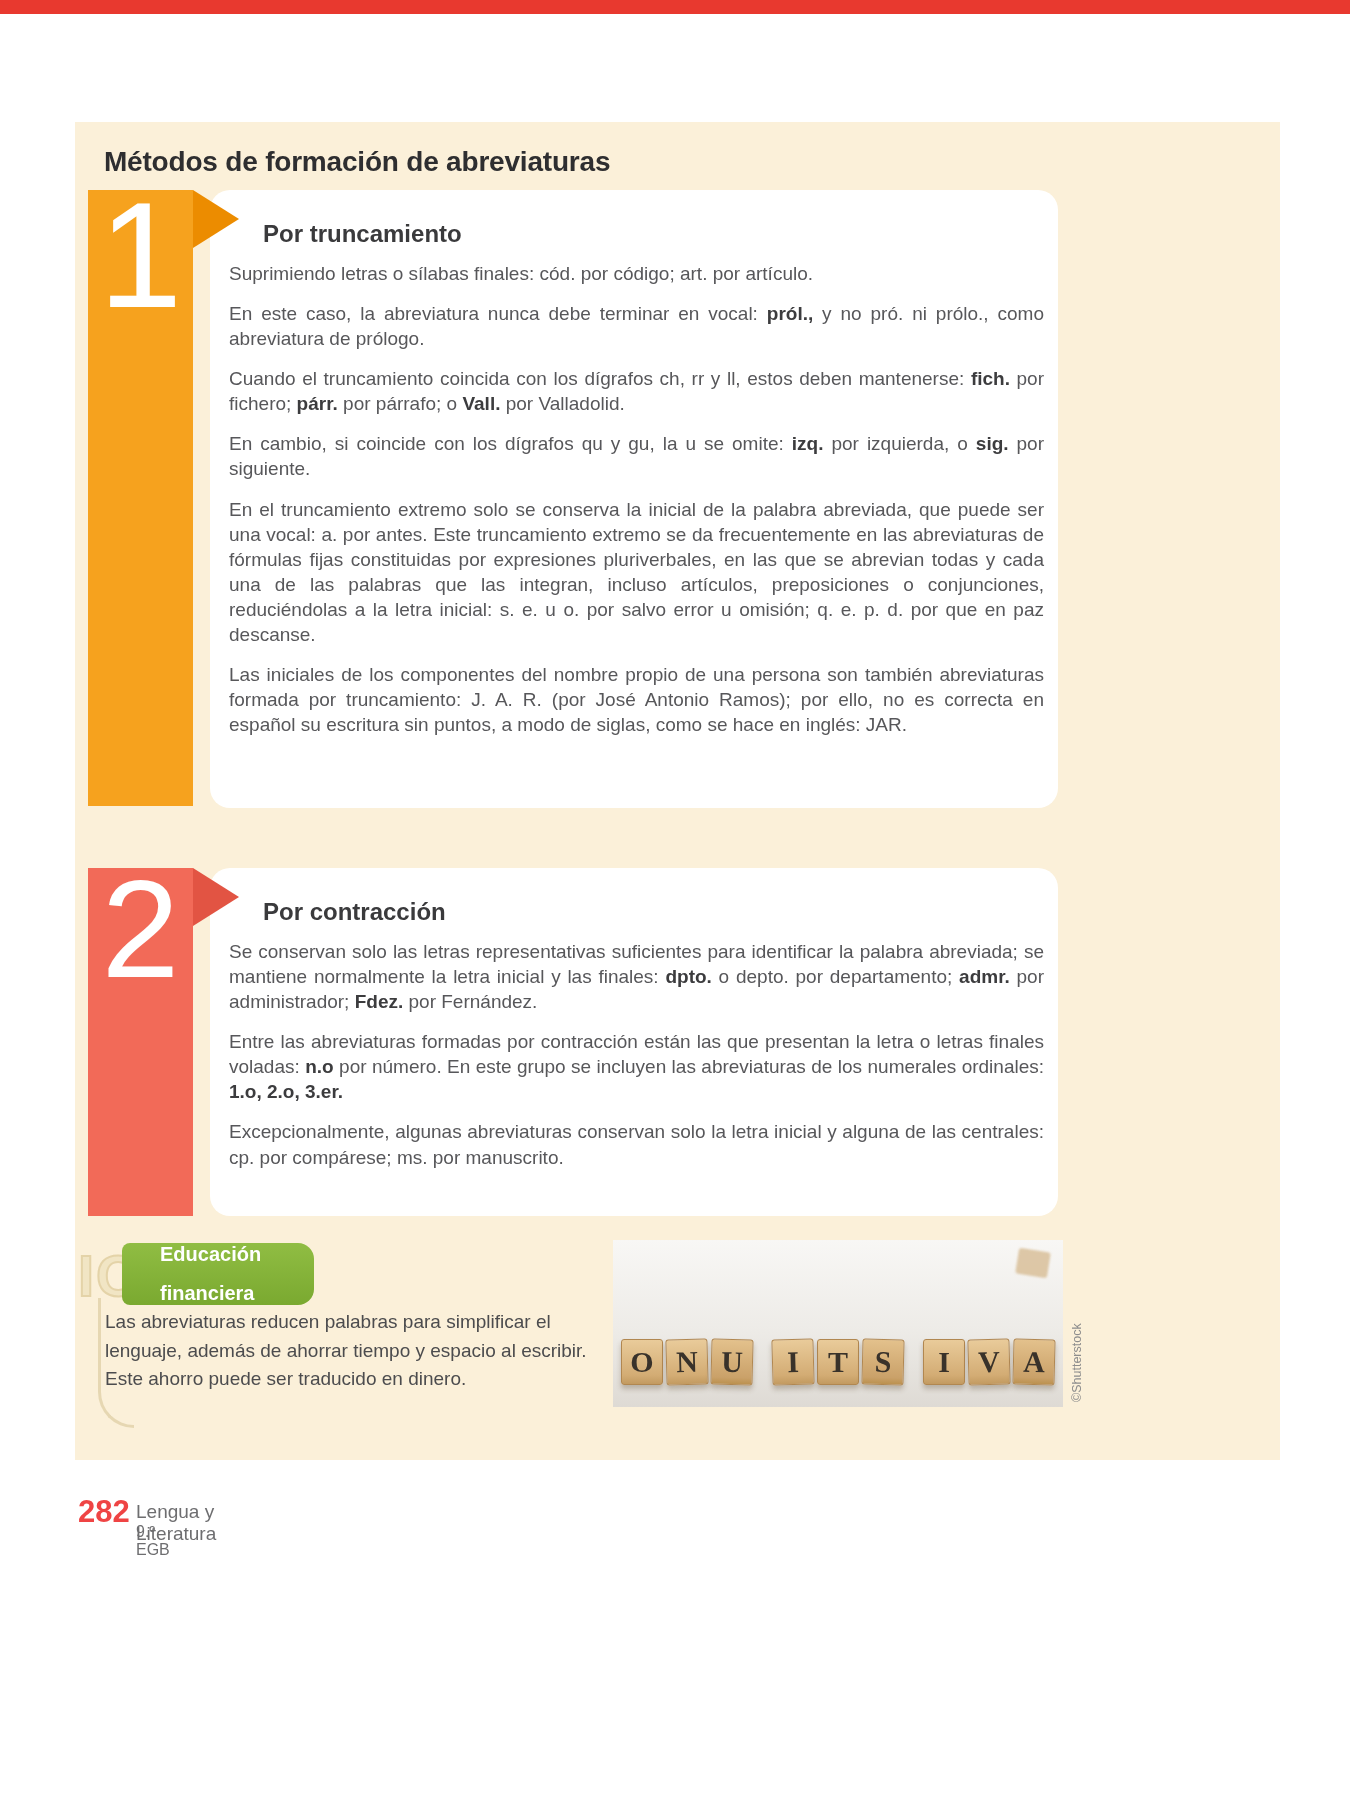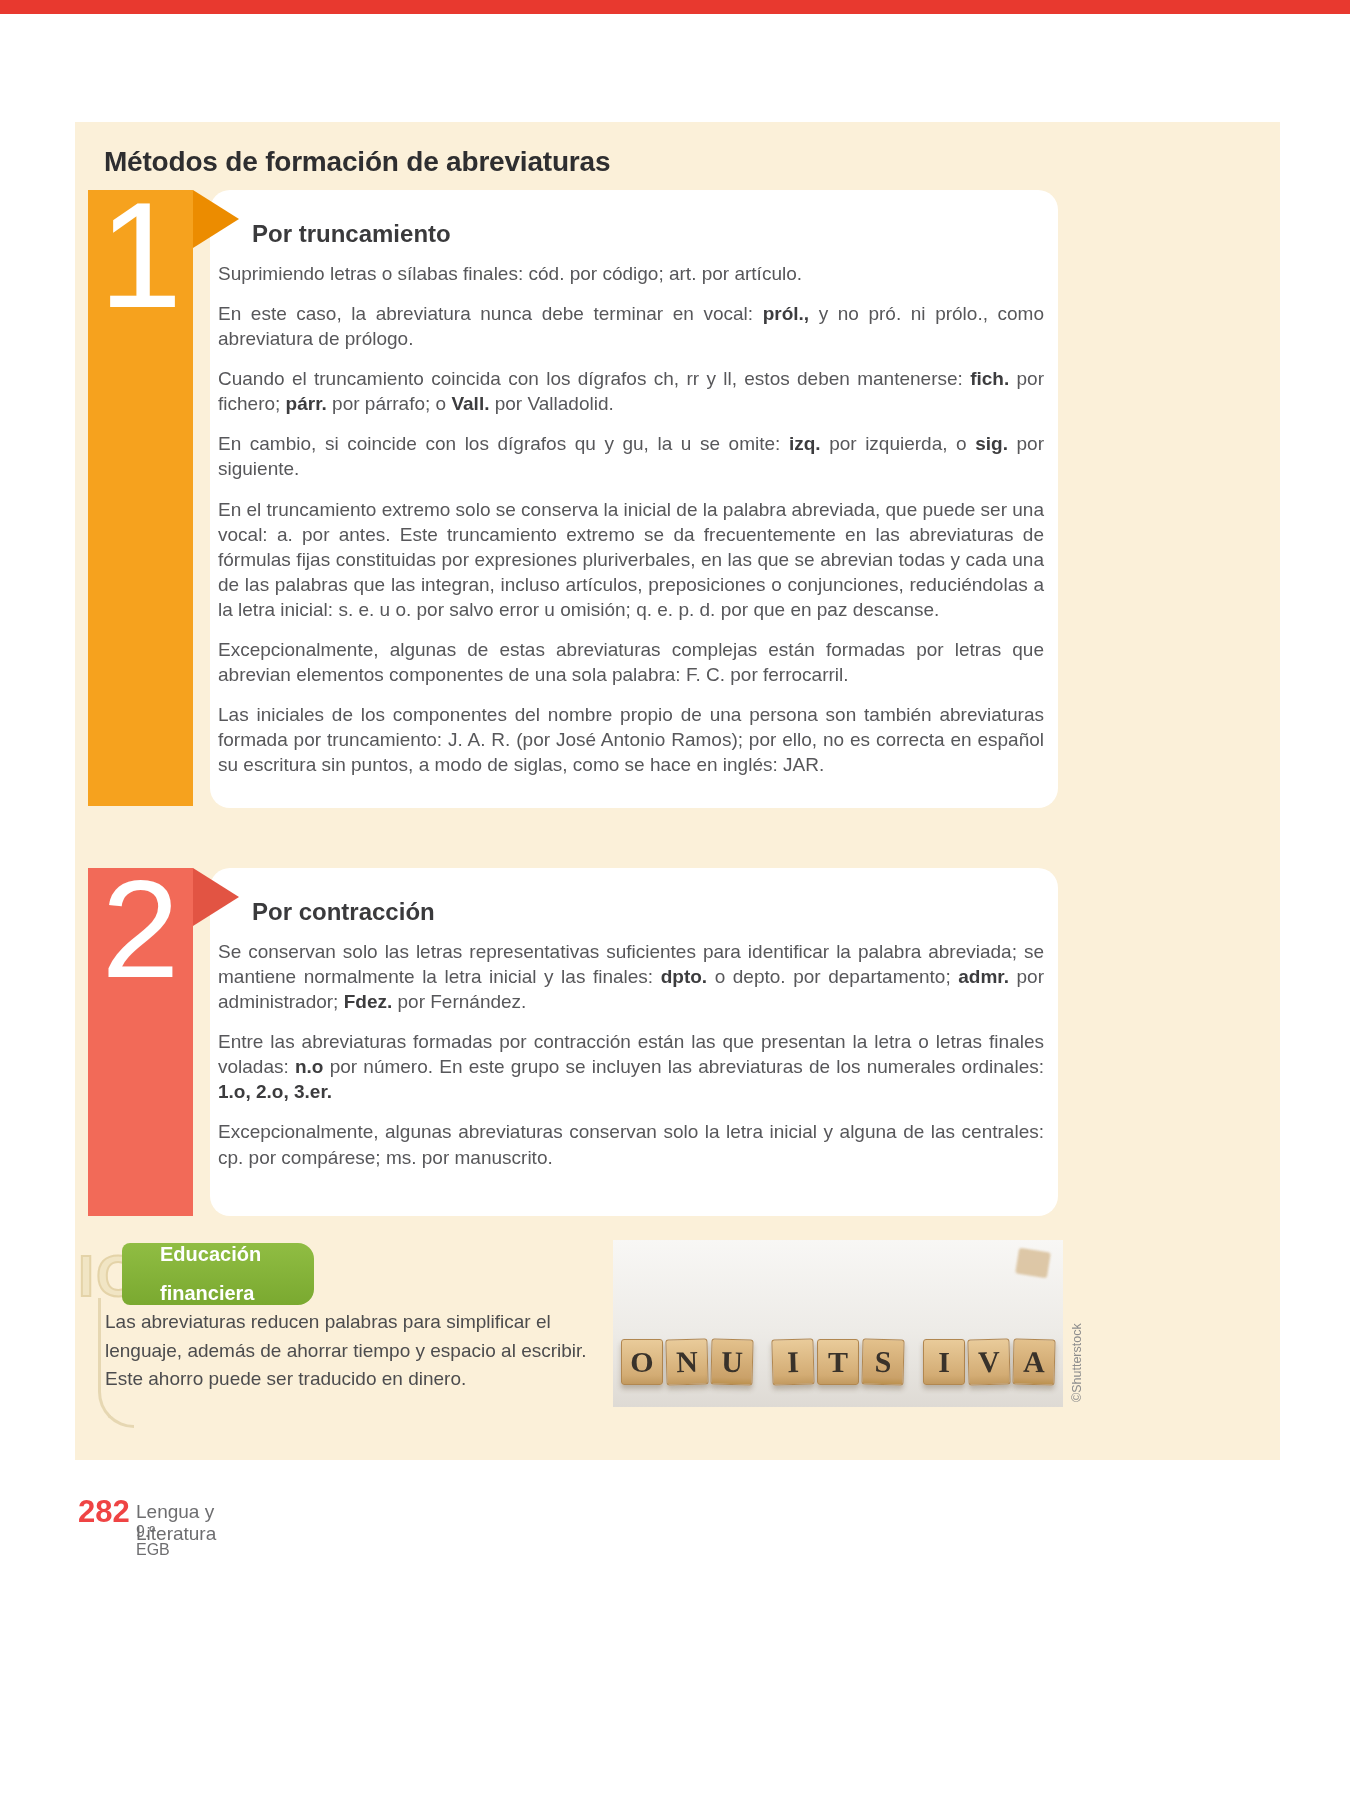--- a/index.html
+++ b/index.html
@@ -56,21 +56,21 @@
     z-index: 3;
   }
   .arrow1 { left: 193px; top: 190px; background: #ec8c00; }
   .arrow2 { left: 193px; top: 868px; background: #e25443; }
 
   
   .panel {
     position: absolute;
     background: #ffffff;
     border-radius: 20px;
-    padding: 30px 14px 16px 8px;
+    padding: 30px 14px 16px 19px;
     z-index: 2;
   }
   .panel1 { left: 210px; top: 190px; width: 848px; height: 618px; }
   .panel2 { left: 210px; top: 868px; width: 848px; height: 348px; }
 
   .panel h2 {
     margin: 0 0 13px 34px;
     font-size: 24px;
     color: #3a3a3c;
   }
@@ -200,21 +200,20 @@
   </div>
   <div class="arrow arrow1"></div>
   <div class="panel panel1">
     <h2>Por truncamiento</h2>
     <div>
         <p class="para">Suprimiendo letras o sílabas finales: cód. por código; art. por artículo.</p>
         <p class="para">En este caso, la abreviatura nunca debe terminar en vocal: <b>pról.,</b> y no pró. ni prólo., como abreviatura de prólogo.</p>
         <p class="para">Cuando el truncamiento coincida con los dígrafos ch, rr y ll, estos deben mantenerse: <b>fich.</b> por fichero; <b>párr.</b> por párrafo; o <b>Vall.</b> por Valladolid.</p>
         <p class="para">En cambio, si coincide con los dígrafos qu y gu, la u se omite: <b>izq.</b> por izquierda, o <b>sig.</b> por siguiente.</p>
         <p class="para">En el truncamiento extremo solo se conserva la inicial de la palabra abreviada, que puede ser una vocal: a. por antes. Este truncamiento extremo se da frecuentemente en las abreviaturas de fórmulas fijas constituidas por expresiones pluriverbales, en las que se abrevian todas y cada una de las palabras que las integran, incluso artículos, preposiciones o conjunciones, reduciéndolas a la letra inicial: s. e. u o. por salvo error u omisión; q. e. p. d. por que en paz descanse.</p>
-        <p class="para">Excepcionalmente, algunas de estas abreviaturas complejas están formadas por letras que abrevian elementos componentes de una sola palabra: F. C. por ferrocarril.</p>
         <p class="para">Las iniciales de los componentes del nombre propio de una persona son también abreviaturas formada por truncamiento: J. A. R. (por José Antonio Ramos); por ello, no es correcta en español su escritura sin puntos, a modo de siglas, como se hace en inglés: JAR.</p>
       </div>
   </div>
 
   <div class="strip strip2">
     <div class="num">2</div>
   </div>
   <div class="arrow arrow2"></div>
   <div class="panel panel2">
     <h2>Por contracción</h2>

